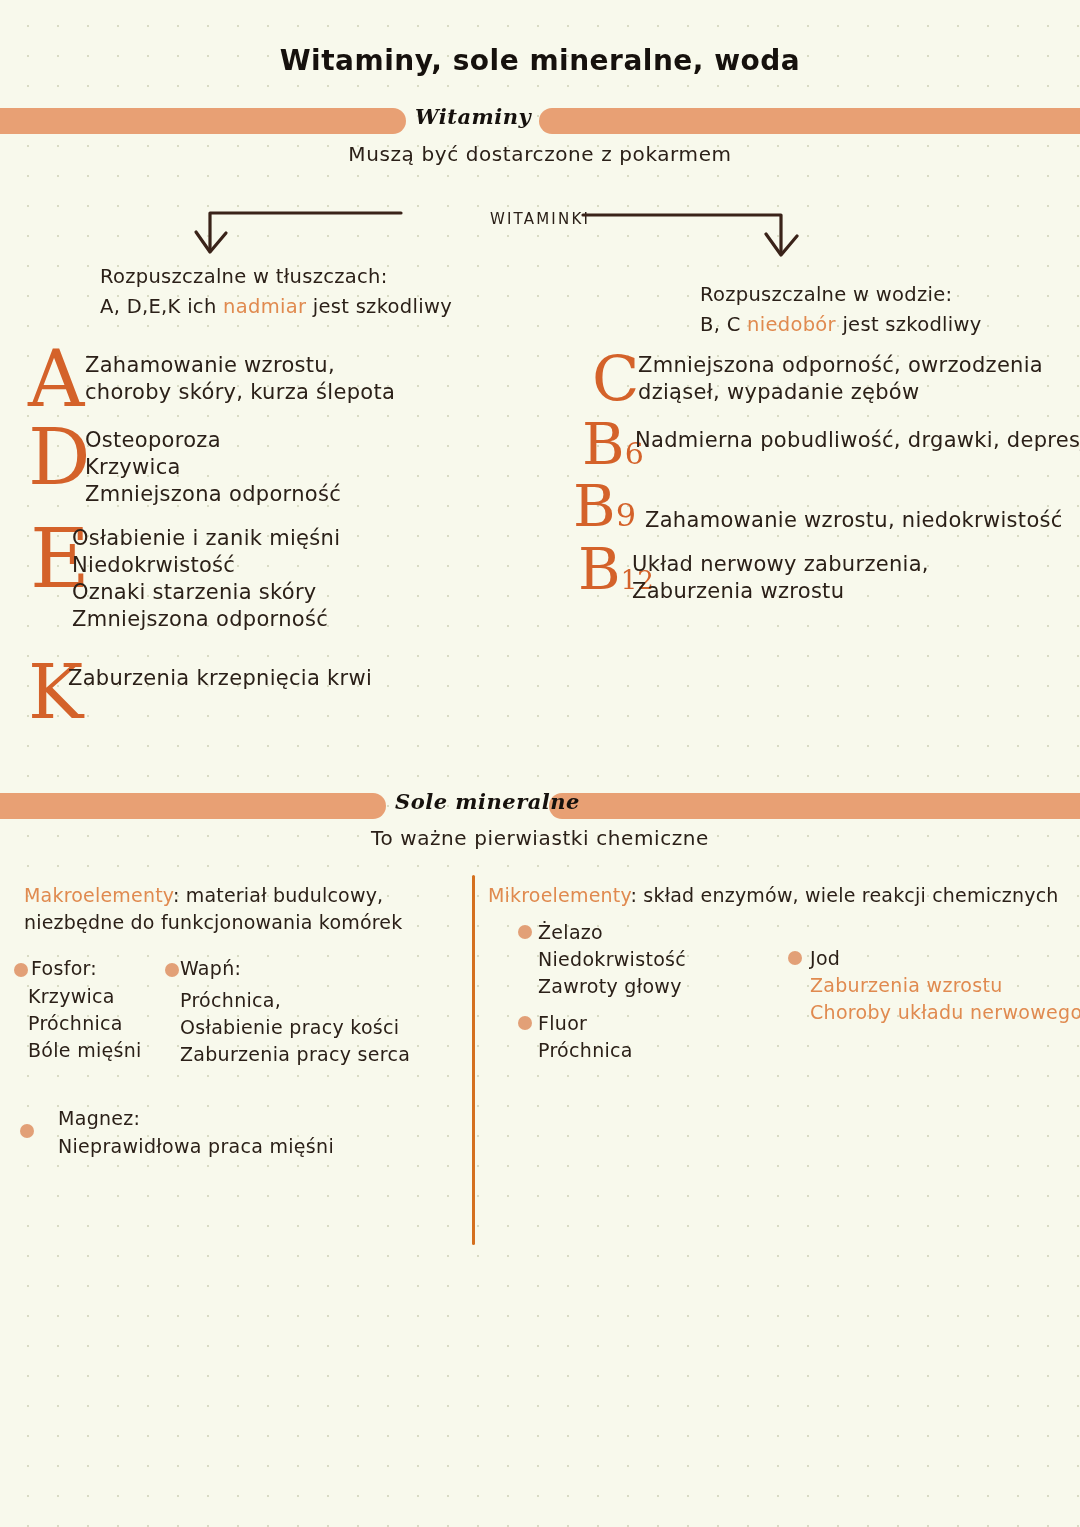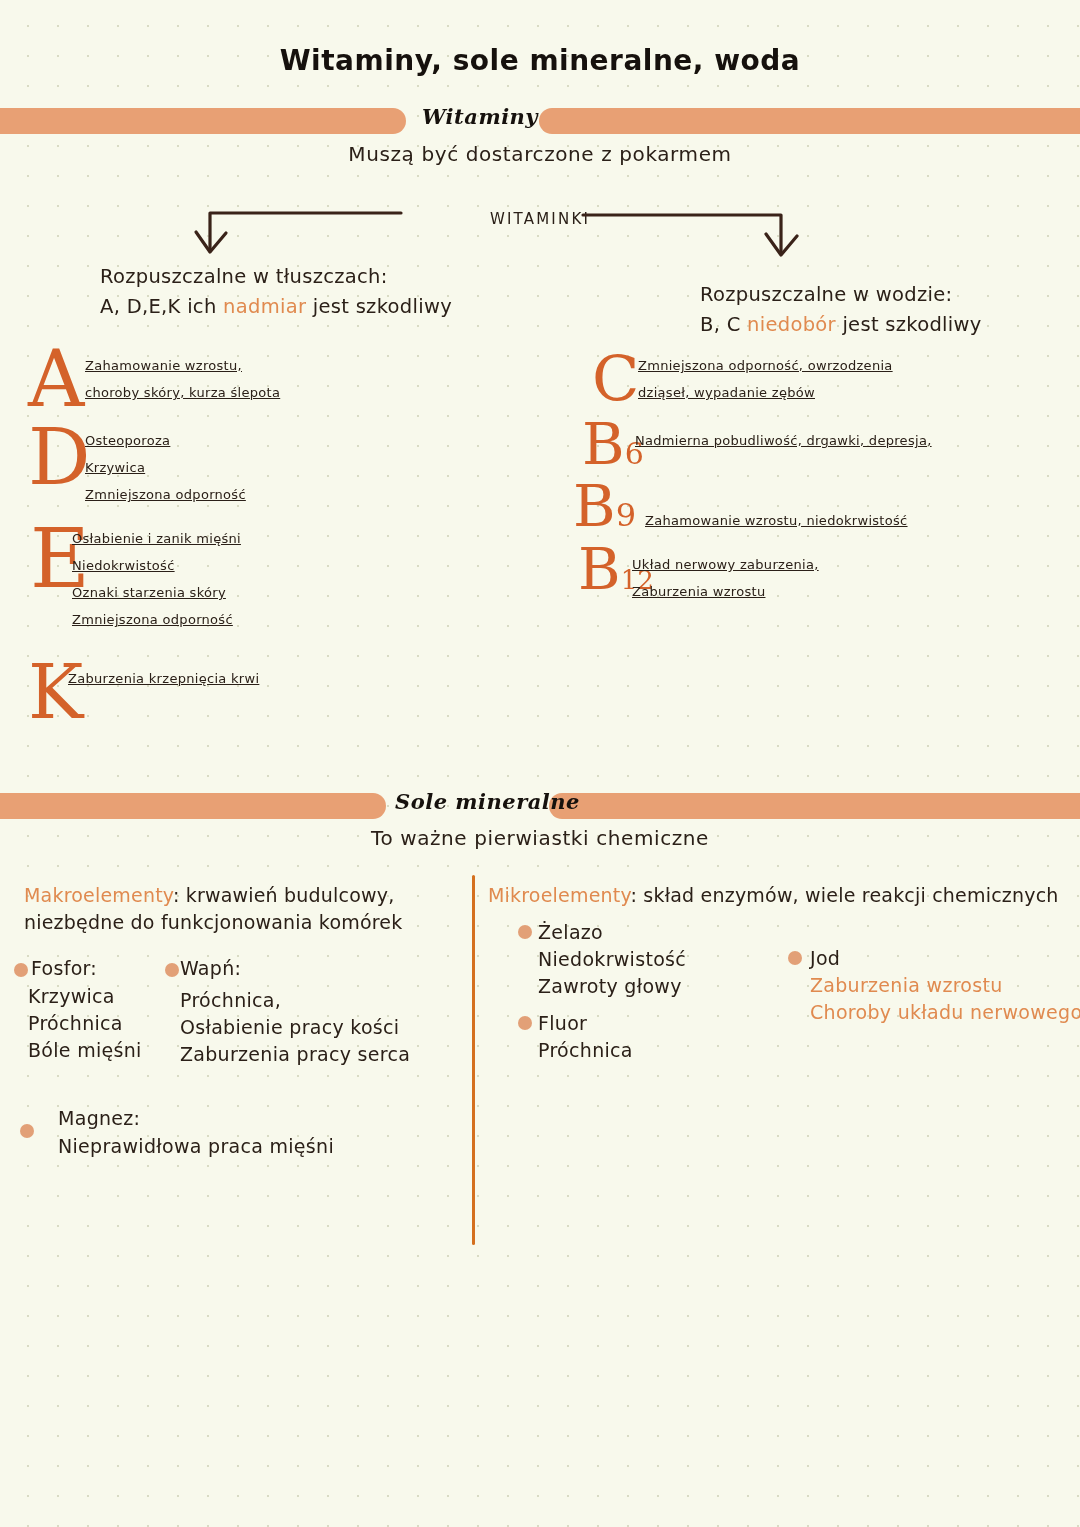--- a/index.html
+++ b/index.html
@@ -44,21 +44,21 @@
     position: absolute;
     top: 8px;
     height: 26px;
     background: #e8a074;
   }
   .banner .bar.left  { left: -14px; border-radius: 0 14px 14px 0; }
   .banner .bar.right { right: -14px; border-radius: 14px 0 0 14px; }
   .banner .script {
     position: absolute;
     top: 4px;
-    text-align: center;
+    text-align: left;
     font-family: "DejaVu Serif", serif;
     font-style: italic;
     font-weight: bold;
     font-size: 21px;
     color: #16110d;
     letter-spacing: 0.5px;
     white-space: nowrap;
   }
 
   .subtitle {
@@ -89,25 +89,24 @@
   .vit-letter {
     position: absolute;
     color: #d4622a;
     font-family: "DejaVu Serif", serif;
     font-weight: normal;
     line-height: 1;
     user-select: none;
   }
   .vit-lines {
     position: absolute;
-    font-size: 13px;
+    font-size: 21px;
     line-height: 27px;
     letter-spacing: 0.3px;
     white-space: nowrap;
-    text-decoration: underline;
   }
 
   
   .sec-head {
     font-size: 19px;
     line-height: 27px;
     letter-spacing: 0.2px;
   }
   .bullet {
     position: absolute;
@@ -239,21 +238,21 @@
   <div class="bar left" style="width:400px;"></div>
   <div class="bar right" style="width:545px;"></div>
   <div class="script" style="left:395px;width:150px;">Sole mineralne</div>
 </div>
 
 <div class="abs hand subtitle" style="top:826px;">To  ważne pierwiastki  chemiczne</div>
 
 <div class="abs" id="minerals-divider"></div>
 
 <div class="abs hand sec-head" style="left:24px;top:882px;width:440px;">
-  <div><span class="orange">Makroelementy</span><span>:  krwawień budulcowy,</span></div>
+  <div><span class="orange">Makroelementy</span><span>:  materiał budulcowy,</span></div>
   <div>niezbędne do funkcjonowania komórek</div>
 </div>
 
 <div class="abs">
   <div class="bullet" style="left:14px;top:963px;"></div>
   <div class="hand mineral-name" style="position:absolute;left:31px;top:955px;">Fosfor:</div>
   <div class="hand mineral-list" style="position:absolute;left:28px;top:983px;">
     <div>Krzywica</div>
     <div>Próchnica</div>
     <div>Bóle mięśni</div>

